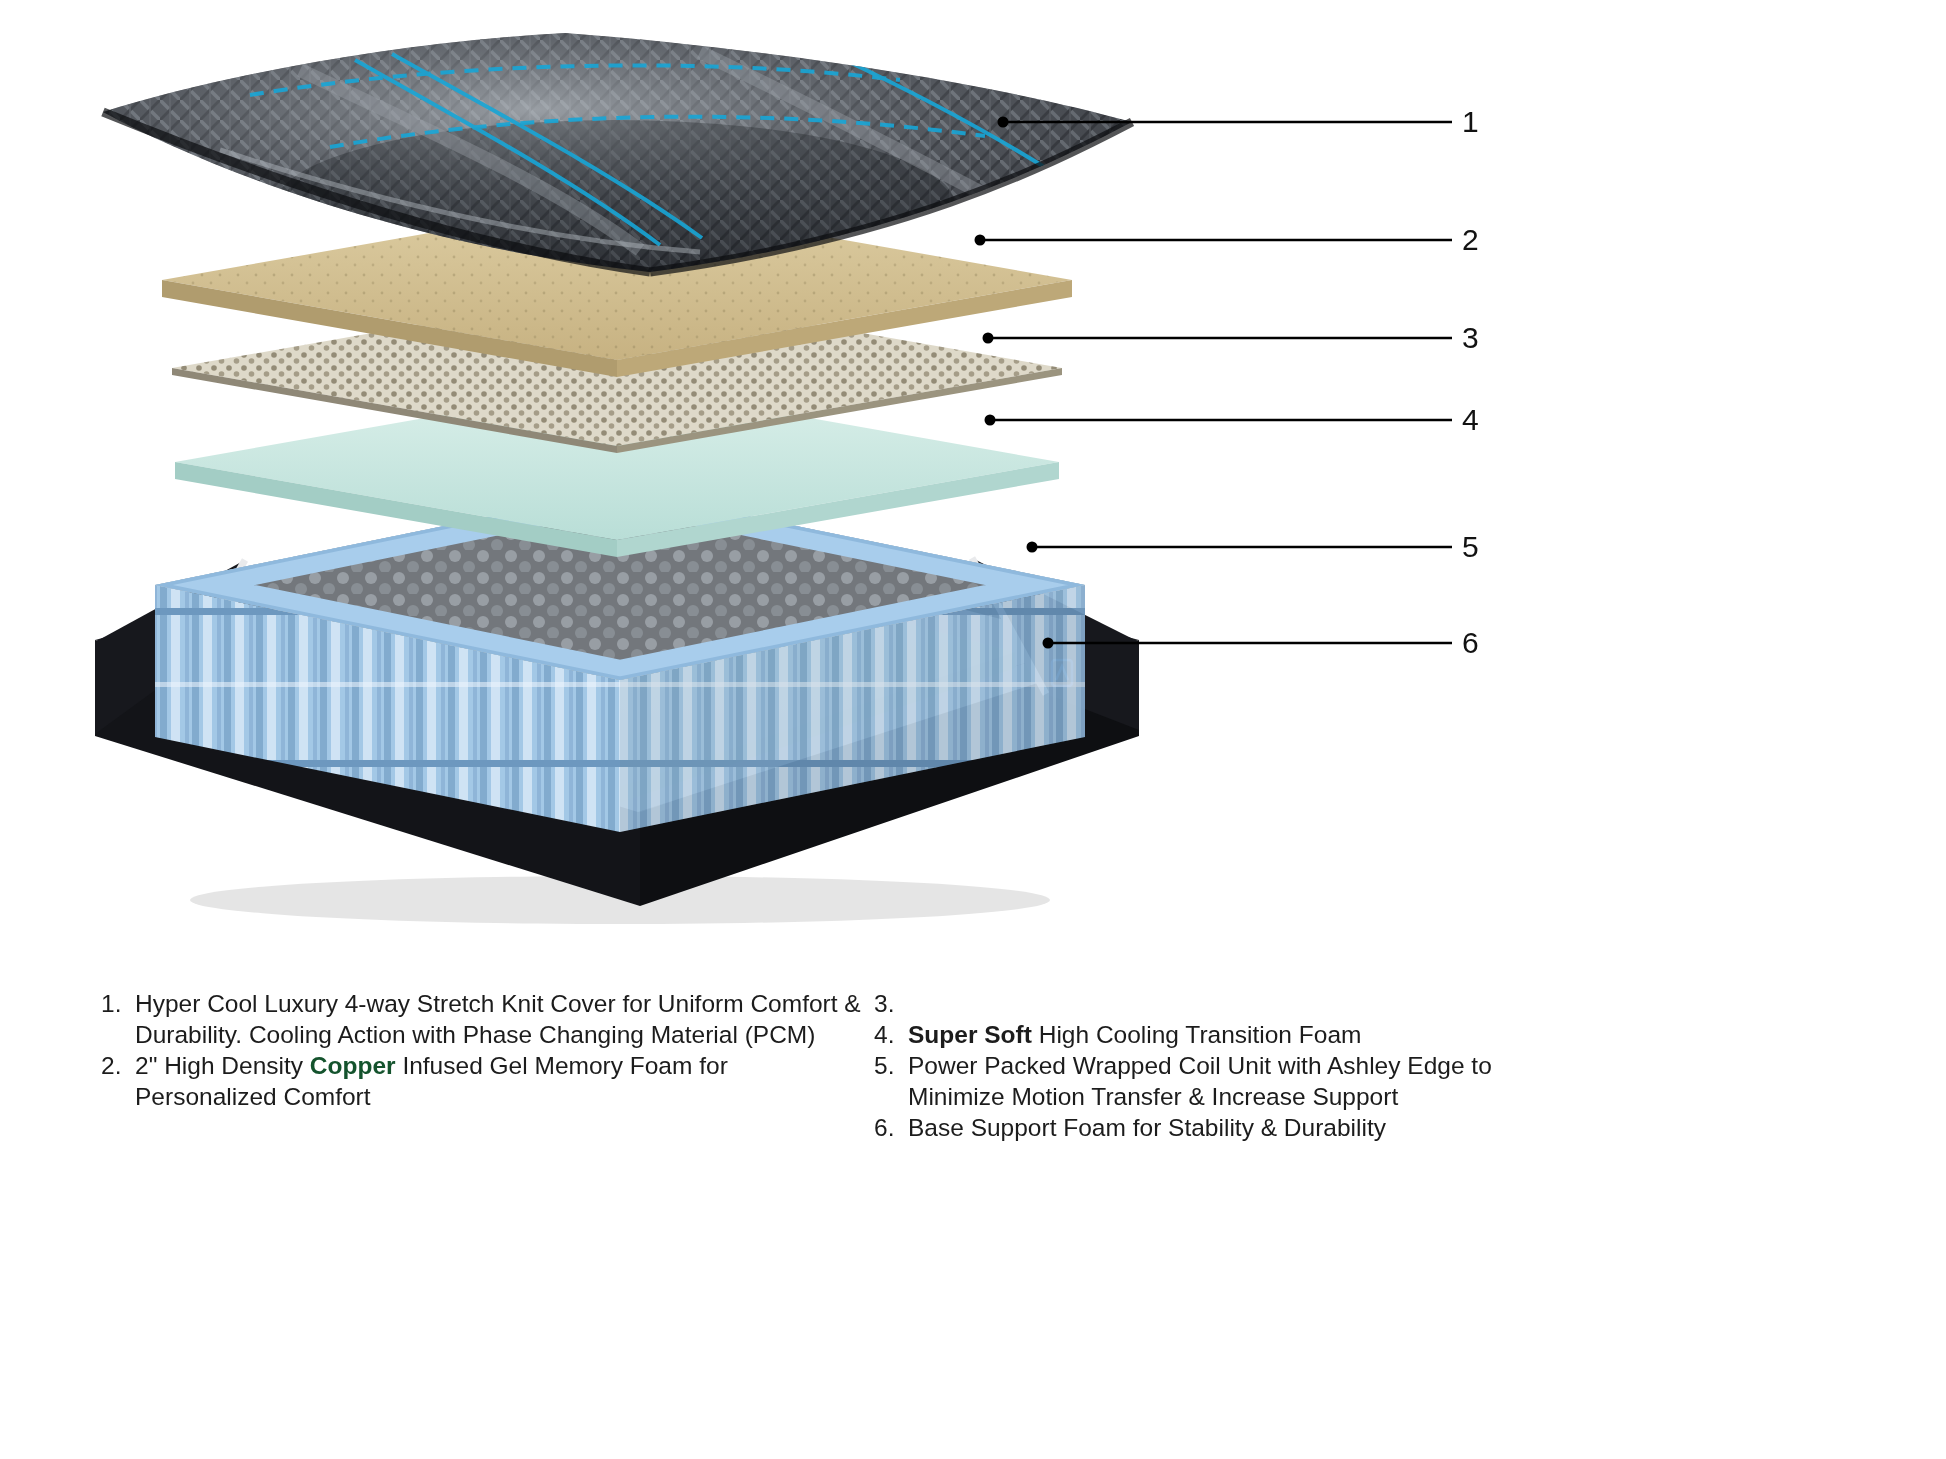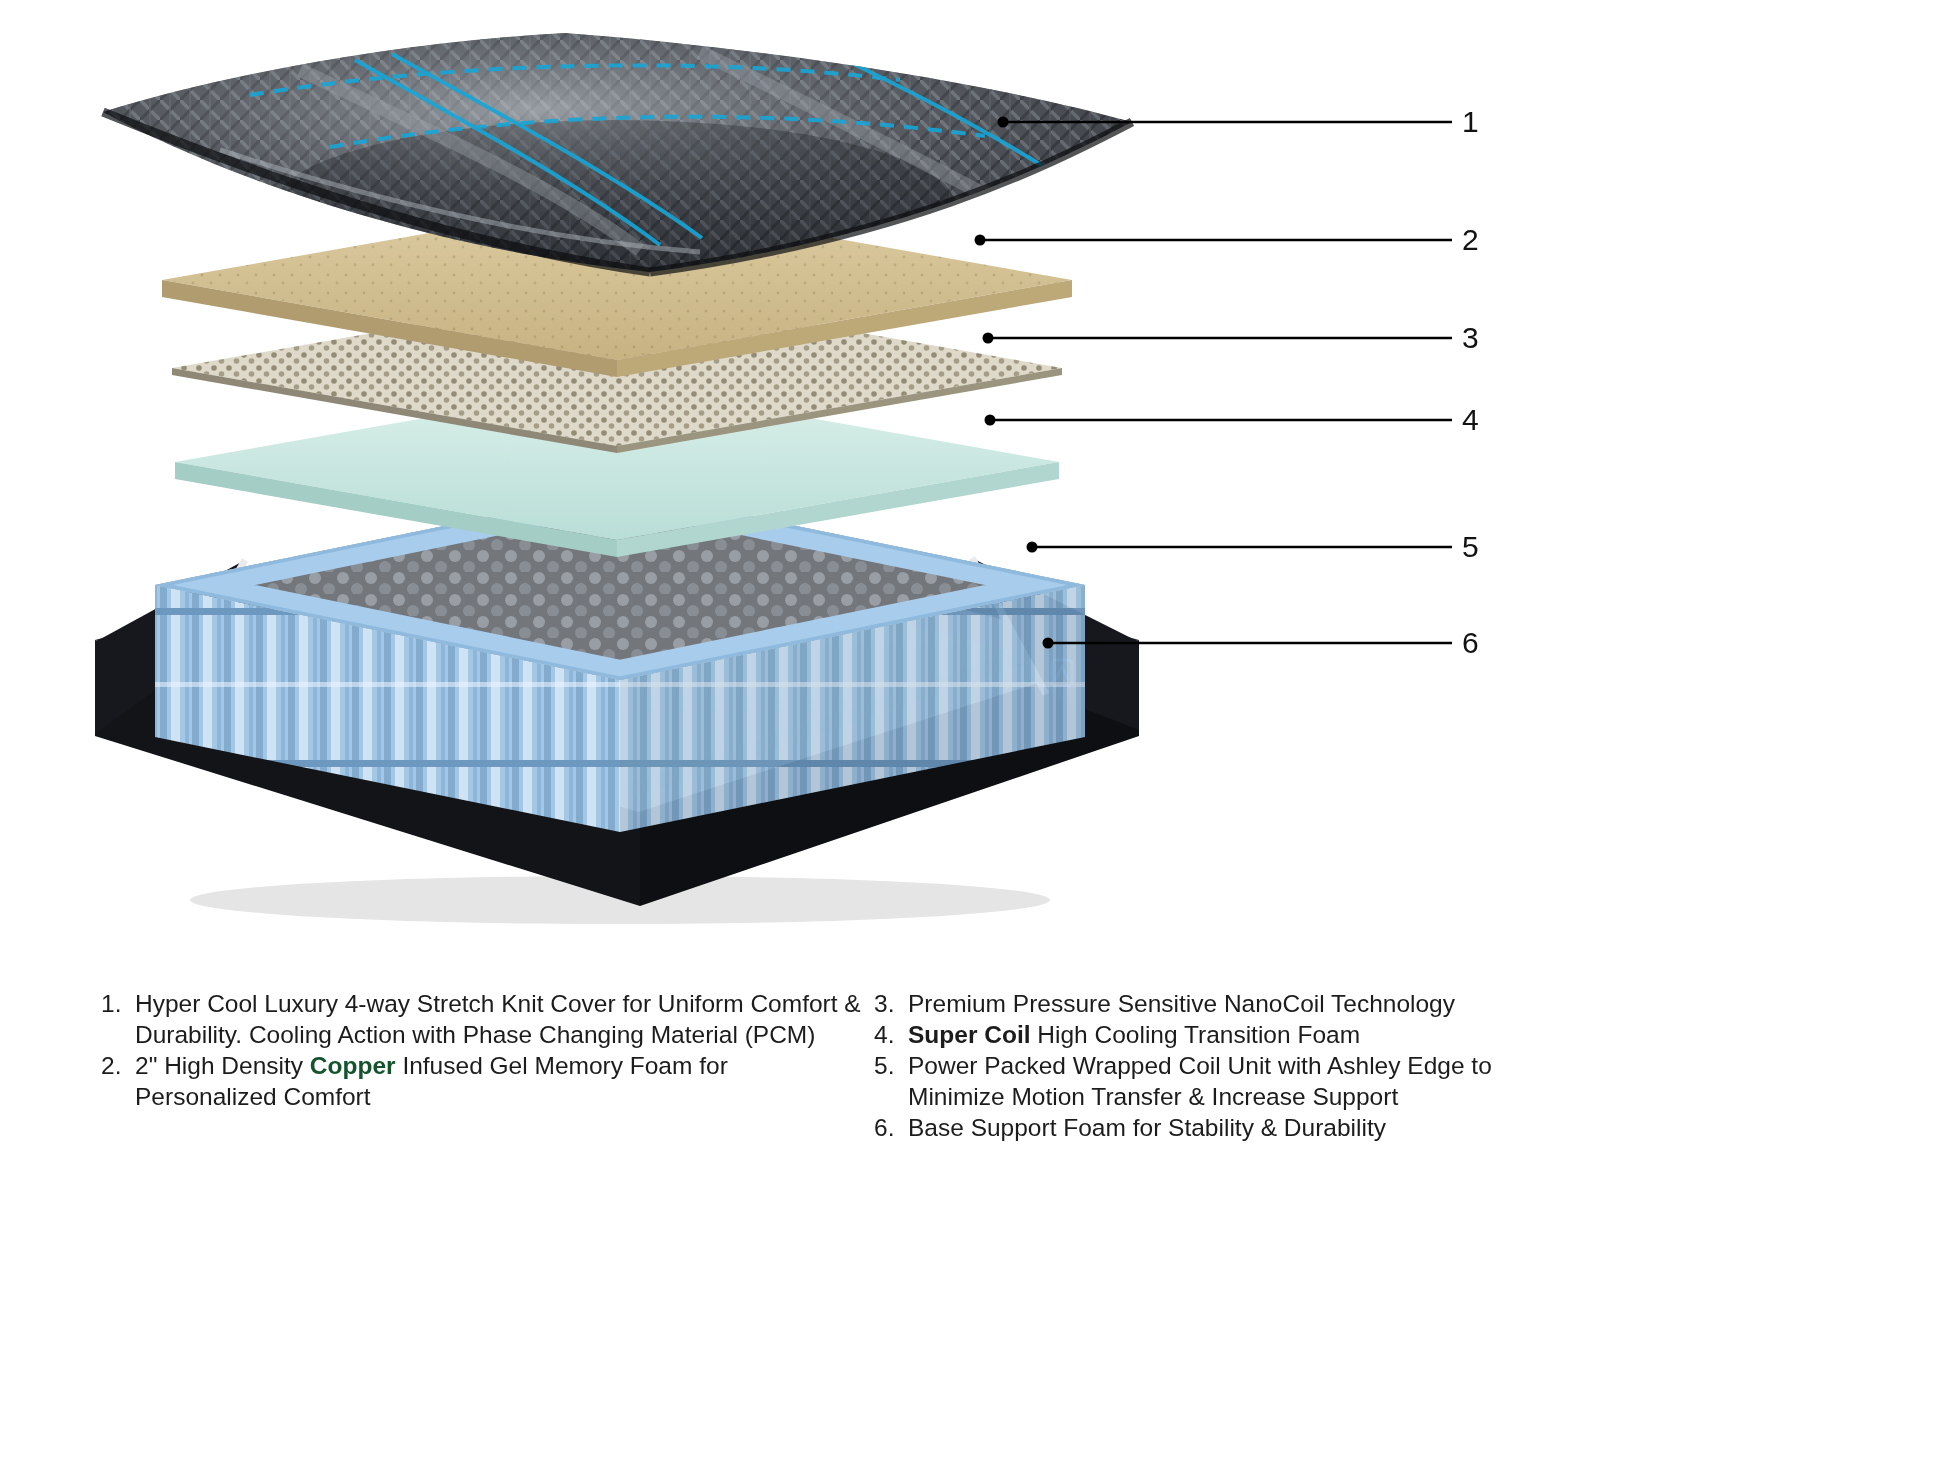--- a/index.html
+++ b/index.html
@@ -203,25 +203,24 @@
         <span class="txt wide"><span>Hyper Cool Luxury 4-way Stretch Knit Cover for Uniform Comfort &amp; Durability. Cooling Action with Phase Changing Material (PCM)</span></span>
       </div>
       <div class="li">
         <span class="num">2.</span>
         <span class="txt narrow"><span>2" High Density </span><span class="copper">Copper</span><span> Infused Gel Memory Foam for Personalized Comfort</span></span>
       </div>
     </div>
     <div class="col col-right">
       <div class="li">
         <span class="num">3.</span>
-        <span class="txt narrow"><span>Premium Pressure Sensitive NanoCoil Technology</span></span>
       </div>
       <div class="li">
         <span class="num">4.</span>
-        <span class="txt narrow"><span class="bold">Super Coil</span><span> High Cooling Transition Foam</span></span>
+        <span class="txt narrow"><span class="bold">Super Soft</span><span> High Cooling Transition Foam</span></span>
       </div>
       <div class="li">
         <span class="num">5.</span>
         <span class="txt narrow"><span>Power Packed Wrapped Coil Unit with Ashley Edge to Minimize Motion Transfer &amp; Increase Support</span></span>
       </div>
       <div class="li">
         <span class="num">6.</span>
         <span class="txt narrow"><span>Base Support Foam for Stability &amp; Durability</span></span>
       </div>
     </div>

